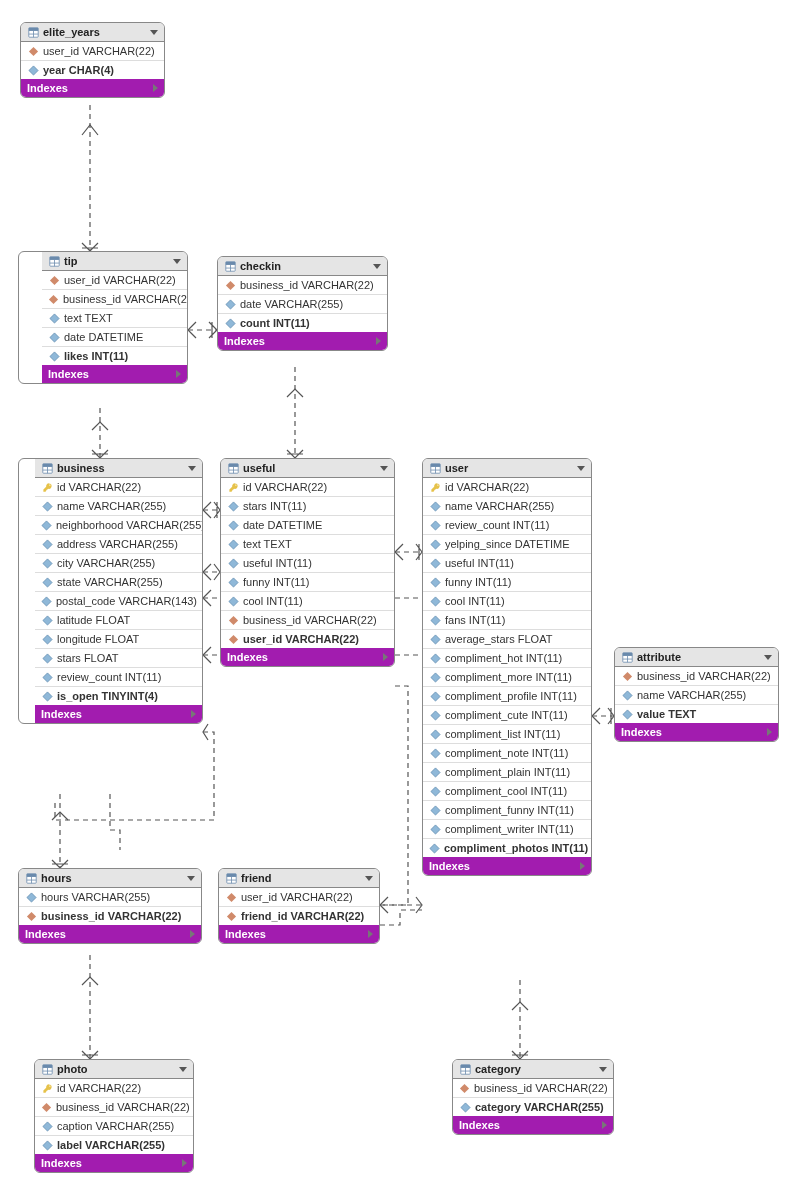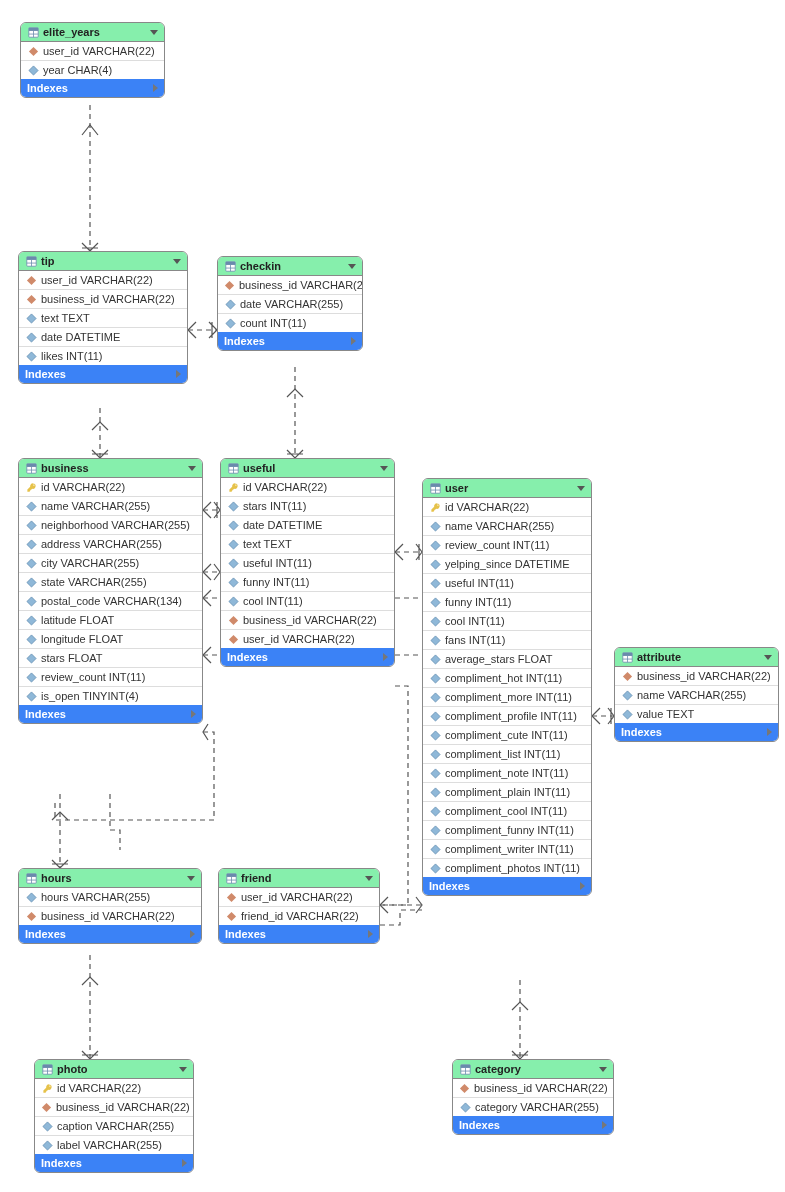--- a/index.html
+++ b/index.html
@@ -13,21 +13,21 @@
     color: #333;
   }
   .table {
     position: absolute;
     border: 1px solid #888;
     border-radius: 6px;
     overflow: hidden;
     background: #fff;
   }
   .table-header {
-    background: #86efac;
+    background: #e5e5e5;
     border-bottom: 1px solid #888;
     padding: 3px 6px;
     font-weight: bold;
     font-size: 11px;
     display: flex;
     align-items: center;
     gap: 4px;
     color: #222;
     text-align: right;
   }
@@ -36,23 +36,23 @@
   }
   .col {
     padding: 3px 6px;
     border-bottom: 1px solid #ddd;
     font-size: 11px;
     display: flex;
     align-items: center;
     gap: 4px;
     white-space: nowrap;
   }
-  .col:last-of-type { border-bottom: none; }
+  .col:last-of-type { border-bottom: none; font-weight: bold; }
   .indexes {
-    background: #3b82f6;
+    background: #a21caf;
     padding: 3px 6px;
     font-size: 11px;
     color: #fff;
     display: flex;
     align-items: center;
     justify-content: space-between;
     font-weight: bold;
     gap: 34px;
   }
   .ico { display: inline-flex; width: 12px; height: 12px; align-items: center; justify-content: center; }
@@ -165,21 +165,21 @@
             </svg>
           </span>
           <span>year CHAR(4)</span>
         </div>
       </div>
       <div class="indexes">
         <span>Indexes</span>
         <span class="arrow-right"></span>
       </div>
     </div>
-    <div class="table" style="left: 18px; top: 251px; width: 170px;">
+    <div class="table" style="left: 18px; top: 251px; width: 170px; padding-left: 23px;">
       <div class="table-header">
         <span class="ico">
           <svg viewBox="0 0 14 14">
             <rect x="1" y="1" width="12" height="12" rx="1" fill="#fff" stroke="#6a8aac" stroke-width="1"></rect>
             <rect x="1" y="1" width="12" height="4" fill="#6a8aac"></rect>
             <line x1="1" y1="9" x2="13" y2="9" stroke="#6a8aac" stroke-width="1"></line>
             <line x1="7" y1="5" x2="7" y2="13" stroke="#6a8aac" stroke-width="1"></line>
           </svg>
         </span>
         <span>tip</span>
@@ -225,21 +225,21 @@
             </svg>
           </span>
           <span>likes INT(11)</span>
         </div>
       </div>
       <div class="indexes">
         <span>Indexes</span>
         <span class="arrow-right"></span>
       </div>
     </div>
-    <div class="table" style="left: 217px; top: 256px; width: 146px;">
+    <div class="table" style="left: 217px; top: 256px; width: 171px;">
       <div class="table-header">
         <span class="ico">
           <svg viewBox="0 0 14 14">
             <rect x="1" y="1" width="12" height="12" rx="1" fill="#fff" stroke="#6a8aac" stroke-width="1"></rect>
             <rect x="1" y="1" width="12" height="4" fill="#6a8aac"></rect>
             <line x1="1" y1="9" x2="13" y2="9" stroke="#6a8aac" stroke-width="1"></line>
             <line x1="7" y1="5" x2="7" y2="13" stroke="#6a8aac" stroke-width="1"></line>
           </svg>
         </span>
         <span>checkin</span>
@@ -269,21 +269,21 @@
             </svg>
           </span>
           <span>count INT(11)</span>
         </div>
       </div>
       <div class="indexes">
         <span>Indexes</span>
         <span class="arrow-right"></span>
       </div>
     </div>
-    <div class="table" style="left: 18px; top: 458px; width: 185px;">
+    <div class="table" style="left: 18px; top: 458px; width: 185px; padding-left: 16px;">
       <div class="table-header">
         <span class="ico">
           <svg viewBox="0 0 14 14">
             <rect x="1" y="1" width="12" height="12" rx="1" fill="#fff" stroke="#6a8aac" stroke-width="1"></rect>
             <rect x="1" y="1" width="12" height="4" fill="#6a8aac"></rect>
             <line x1="1" y1="9" x2="13" y2="9" stroke="#6a8aac" stroke-width="1"></line>
             <line x1="7" y1="5" x2="7" y2="13" stroke="#6a8aac" stroke-width="1"></line>
           </svg>
         </span>
         <span>business</span>
@@ -337,21 +337,21 @@
             </svg>
           </span>
           <span>state VARCHAR(255)</span>
         </div>
         <div class="col">
           <span class="ico">
             <svg viewBox="0 0 12 12">
               <polygon fill="#8fb8d8" stroke="#5a88ad" stroke-width="0.8" points="6,1 11,6 6,11 1,6"></polygon>
             </svg>
           </span>
-          <span>postal_code VARCHAR(134)</span>
+          <span>postal_code VARCHAR(143)</span>
         </div>
         <div class="col">
           <span class="ico">
             <svg viewBox="0 0 12 12">
               <polygon fill="#8fb8d8" stroke="#5a88ad" stroke-width="0.8" points="6,1 11,6 6,11 1,6"></polygon>
             </svg>
           </span>
           <span>latitude FLOAT</span>
         </div>
         <div class="col">
@@ -477,21 +477,21 @@
             </svg>
           </span>
           <span>user_id VARCHAR(22)</span>
         </div>
       </div>
       <div class="indexes">
         <span>Indexes</span>
         <span class="arrow-right"></span>
       </div>
     </div>
-    <div class="table" style="left: 422px; top: 458px; width: 170px; margin-top: 20px;">
+    <div class="table" style="left: 422px; top: 458px; width: 170px;">
       <div class="table-header">
         <span class="ico">
           <svg viewBox="0 0 14 14">
             <rect x="1" y="1" width="12" height="12" rx="1" fill="#fff" stroke="#6a8aac" stroke-width="1"></rect>
             <rect x="1" y="1" width="12" height="4" fill="#6a8aac"></rect>
             <line x1="1" y1="9" x2="13" y2="9" stroke="#6a8aac" stroke-width="1"></line>
             <line x1="7" y1="5" x2="7" y2="13" stroke="#6a8aac" stroke-width="1"></line>
           </svg>
         </span>
         <span>user</span>

